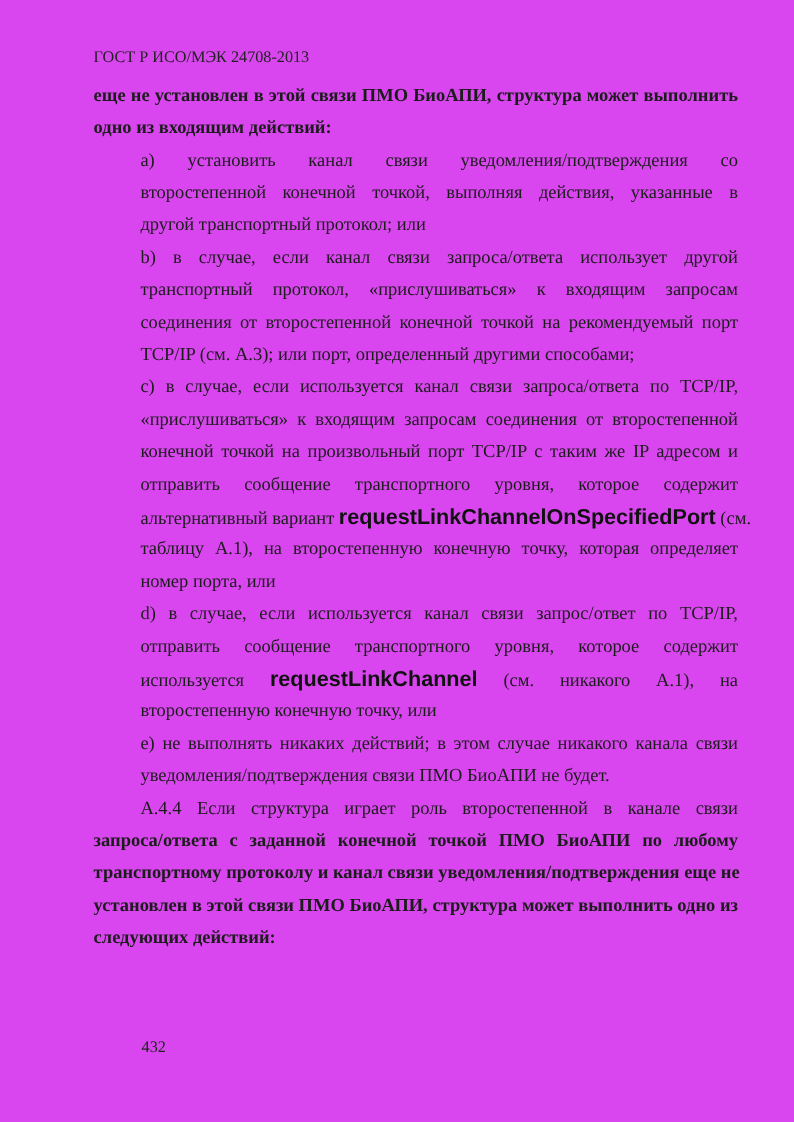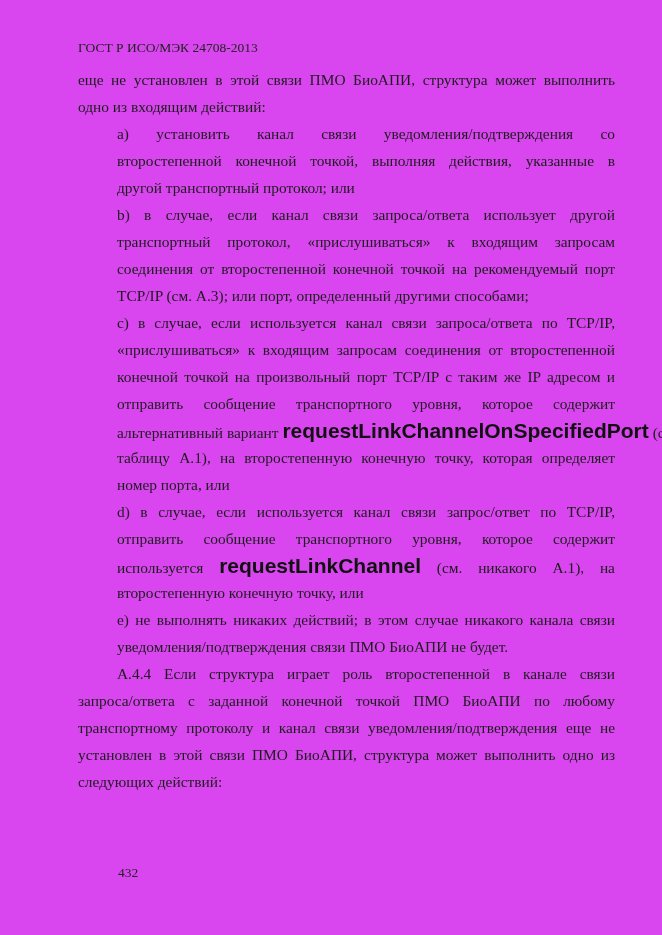--- a/index.html
+++ b/index.html
@@ -34,27 +34,27 @@
       font-size: 15.4px;
       line-height: 18px;
       height: 18px;
       white-space: nowrap;
       color: #1c1c1c;
     }
     .line.just {
       text-align: justify;
       text-align-last: justify;
     }
-    .full { left: 78px; width: 537px; }
+    .full { left: 78px; width: 537px; font-weight: bold; }
     .ind  { left: 117px; width: 498px; }
     .para-ind { left: 117px; width: 498px; }
     .code {
       font-family: "Liberation Sans", "DejaVu Sans", sans-serif;
       font-weight: bold;
-      font-size: 21px;
+      font-size: 18px;
       color: #111;
     }
     .page-number {
       position: absolute;
       left: 78px;
       top: 865px;
       font-size: 13.5px;
       color: #222;
       margin-left: 40px;
     }

